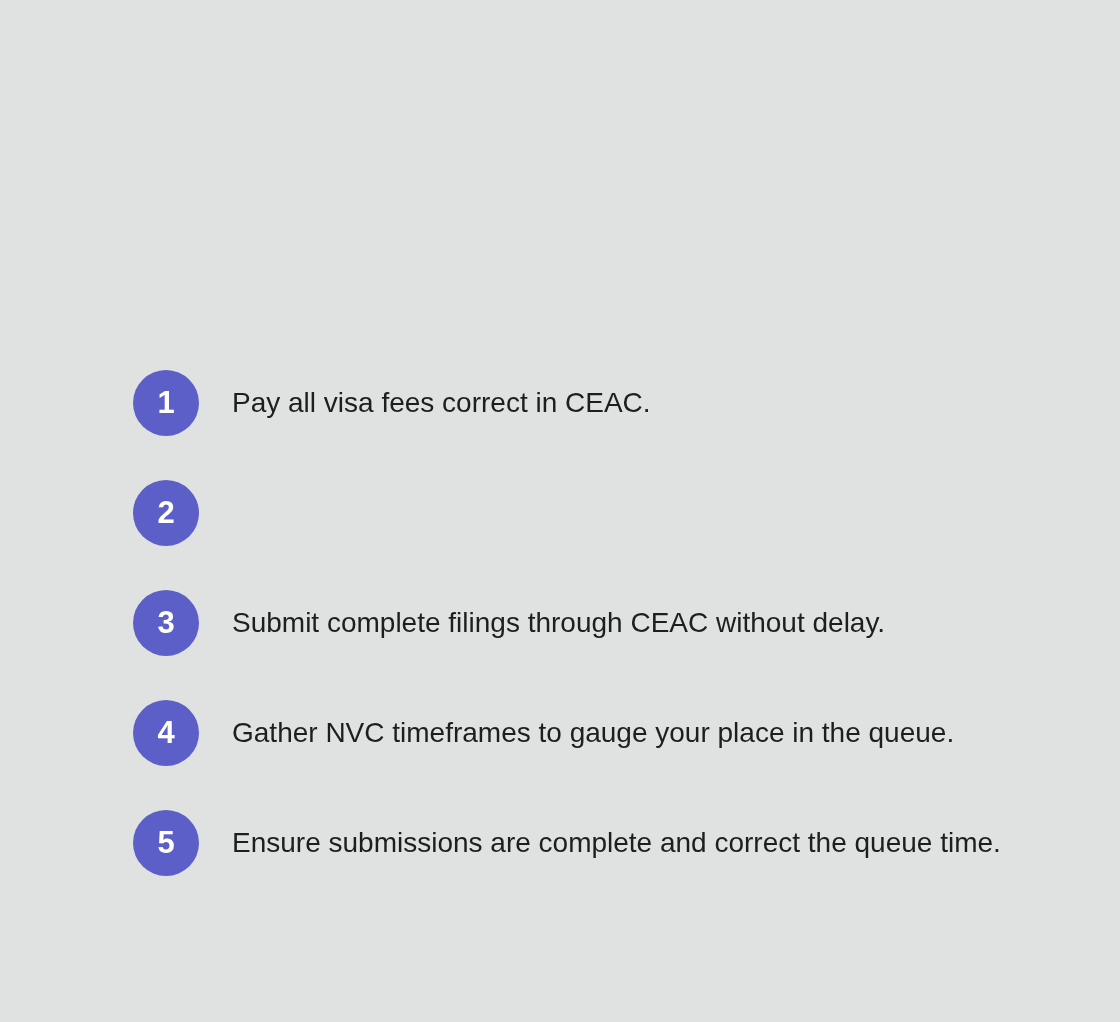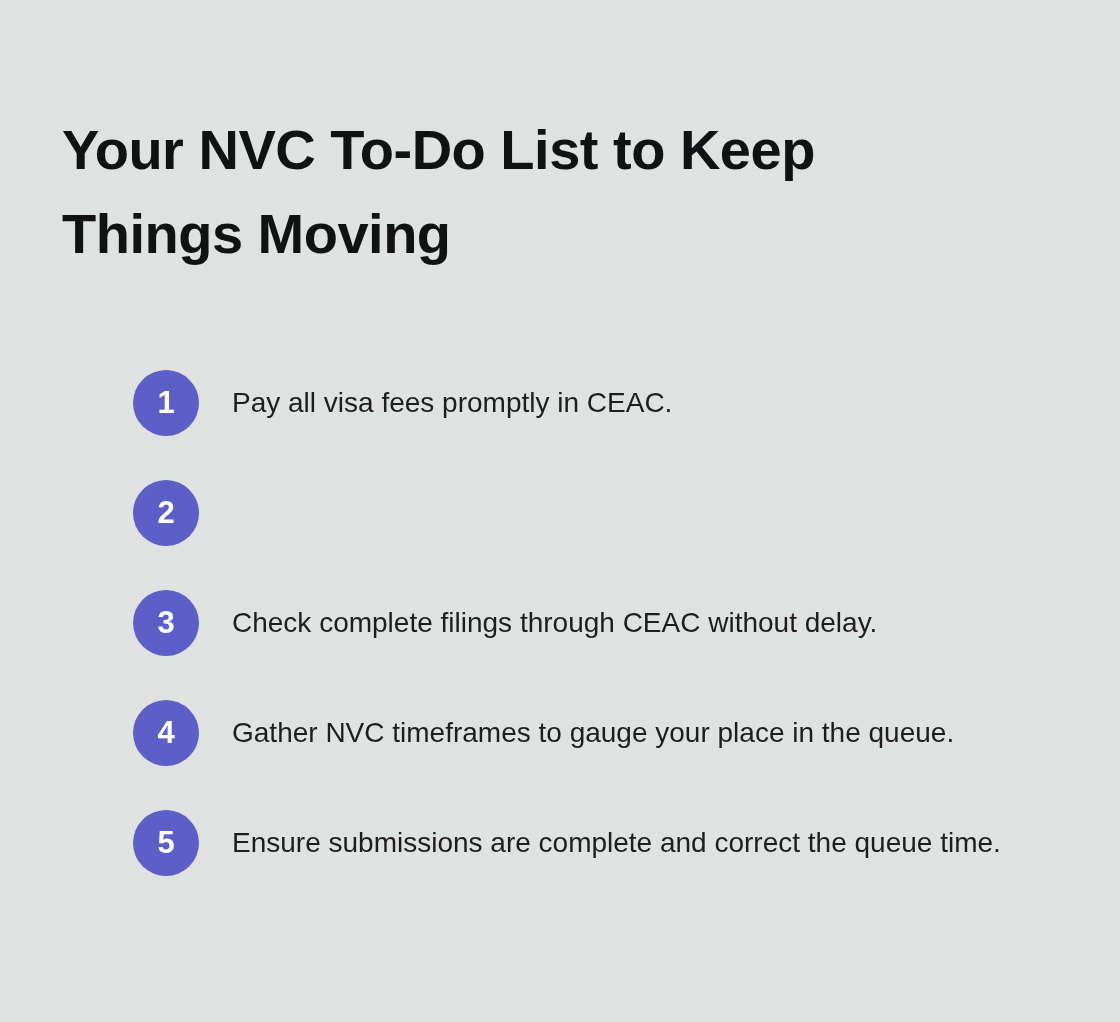--- a/index.html
+++ b/index.html
@@ -63,36 +63,35 @@
     line-height: 46px;
     color: #1d1e1f;
     max-width: 812px;
   }
 </style>
 </head>
 <body>
 
 <div class="page">
 
-  <h1 class="page-title">Your NVC To-Do List to Keep Things Moving</h1>
 
   <div class="todo-list">
 
     <div class="todo-item">
       <div class="num-badge">1</div>
-      <div class="item-text">Pay all visa fees promptly in CEAC.</div>
+      <div class="item-text">Pay all visa fees correct in CEAC.</div>
     </div>
 
     <div class="todo-item">
       <div class="num-badge">2</div>
     </div>
 
     <div class="todo-item">
       <div class="num-badge">3</div>
-      <div class="item-text">Check complete filings through CEAC without delay.</div>
+      <div class="item-text">Submit complete filings through CEAC without delay.</div>
     </div>
 
     <div class="todo-item">
       <div class="num-badge">4</div>
       <div class="item-text">Gather NVC timeframes to gauge your place in the queue.</div>
     </div>
 
     <div class="todo-item">
       <div class="num-badge">5</div>
       <div class="item-text">Ensure submissions are complete and correct the queue time.</div>

